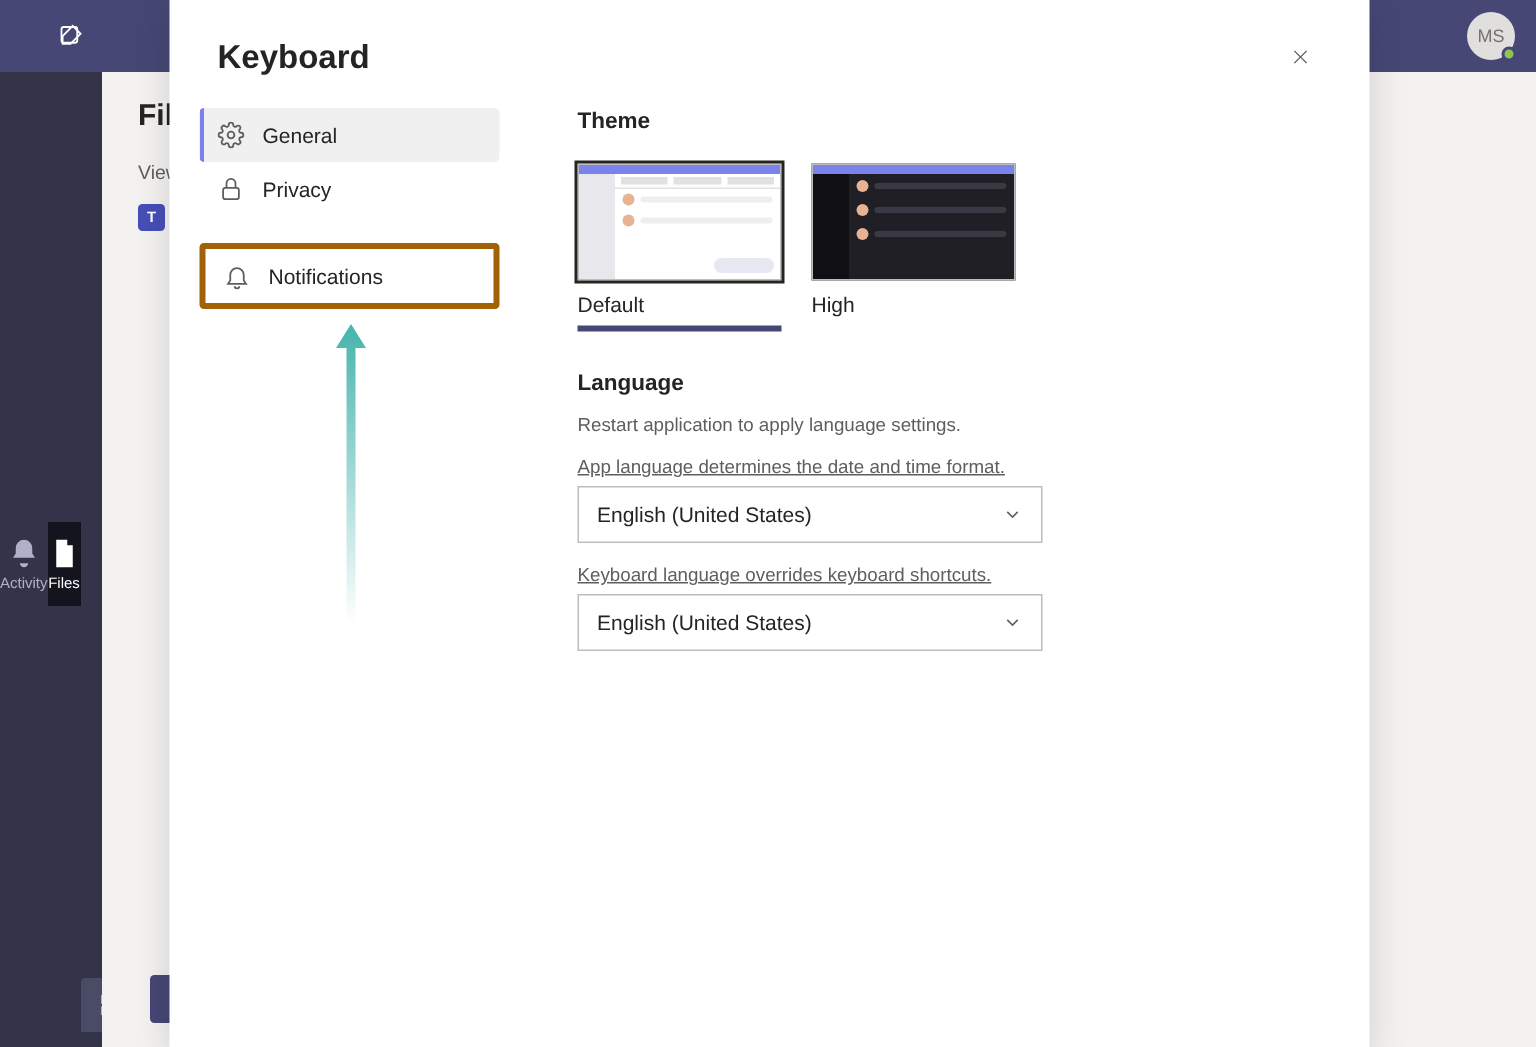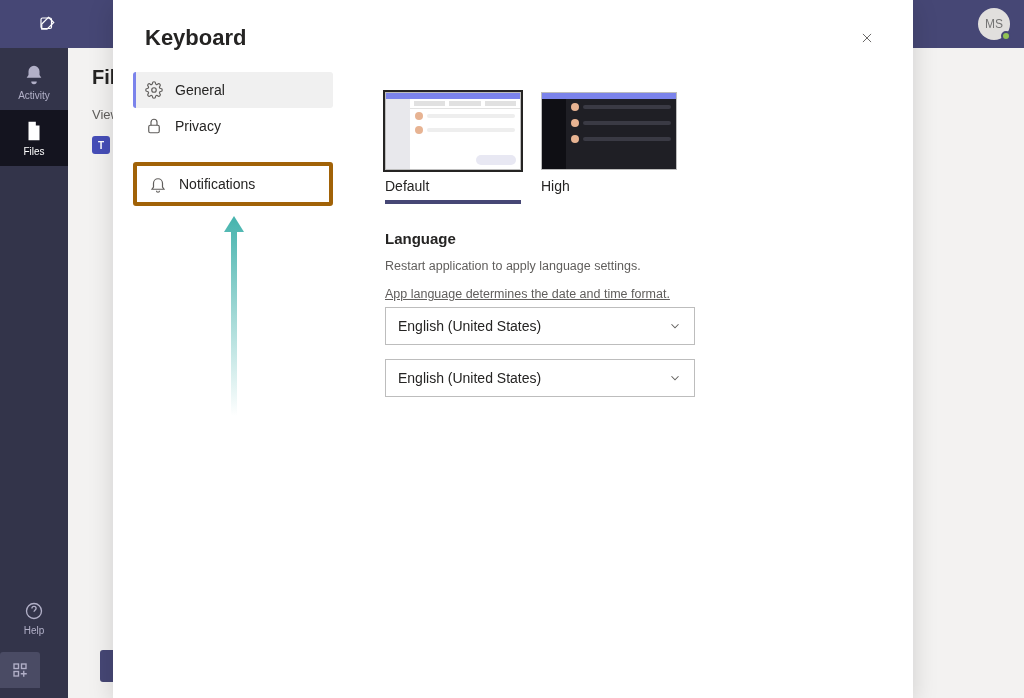--- a/index.html
+++ b/index.html
@@ -6,21 +6,21 @@
     body { width: 1024px; height: 698px; overflow: hidden; position: relative; background: #f3f2f1; }
 
     
     .top-bar { height: 48px; background: #464775; display: flex; align-items: center; padding: 0 12px; position: relative; }
     .compose-icon { color: #fff; margin-left: 26px; }
     .avatar-wrap { position: absolute; right: 14px; }
     .avatar { width: 32px; height: 32px; border-radius: 50%; background: #e1dfdd; color: #737373; display: flex; align-items: center; justify-content: center; font-size: 12px; font-weight: 400; position: relative; }
     .presence { position: absolute; bottom: -1px; right: -1px; width: 10px; height: 10px; background: #92c353; border: 2px solid #464775; border-radius: 50%; }
 
     
-    .left-rail { position: absolute; top: 48px; left: 0; bottom: 0; width: 68px; background: #33344a; display: flex; flex-direction: column; align-items: center; padding-top: 6px; color: #b2b0c8; }
+    .left-rail { position: absolute; top: 48px; left: 0; bottom: 0; width: 68px; background: #33344a; display: flex; flex-direction: row; align-items: center; padding-top: 6px; color: #b2b0c8; }
     .rail-item { width: 68px; height: 56px; display: flex; flex-direction: column; align-items: center; justify-content: center; font-size: 10px; gap: 4px; cursor: pointer; }
     .rail-item.active { background: #14141f; color: #fff; }
     .rail-bottom { margin-top: auto; margin-bottom: 10px; display: flex; flex-direction: column; align-items: flex-start; }
     .rail-apps { width: 40px; height: 36px; background: #4a4b64; border-radius: 3px 3px 0 0; margin-top: 6px; display:flex; align-items:center; justify-content:center; }
 
     
     .page { position: absolute; left: 68px; right: 0; top: 48px; bottom: 0; background: #f3f2f1; padding: 18px 24px; }
     .page-title { font-size: 20px; font-weight: 700; color: #252423; }
     .views { margin-top: 18px; font-size: 13px; color: #605e5c; }
     .views-list { margin-top: 14px; display:flex; align-items:center; gap:8px; }
@@ -192,20 +192,21 @@
                   <stop offset="0" stop-color="#45b3ad"></stop>
                   <stop offset="1" stop-color="#45b3ad" stop-opacity="0"></stop>
                 </linearGradient>
               </defs>
               <path d="M15 0 L25 16 L18 16 L18 200 L12 200 L12 16 L5 16 Z" fill="url(#g)"></path>
             </svg>
         </div>
       </div>
 
       <div class="settings-content">
+        <div class="section-label">Theme</div>
         <div class="theme-row">
           <div class="theme-opt selected">
             <div class="theme-preview tp-default">
               <div class="tp-top"></div>
                 <div class="tp-side"></div>
               <div class="tp-main">
                   <div class="tp-tabs">
                     <span></span>
                     <span></span>
                     <span></span>
@@ -253,20 +254,21 @@
         <div class="lang-hint">App language determines the date and time format.</div>
         <div class="dropdown">
           <span>English (United States)</span>
           <span class="chev">
               <svg width="14" height="14" viewBox="0 0 24 24" fill="none" stroke="currentColor" stroke-width="1.8">
                 <path d="M6 9l6 6 6-6"></path>
               </svg>
             </span>
         </div>
 
+        <div class="lang-hint">Keyboard language overrides keyboard shortcuts.</div>
         <div class="dropdown">
           <span>English (United States)</span>
           <span class="chev">
               <svg width="14" height="14" viewBox="0 0 24 24" fill="none" stroke="currentColor" stroke-width="1.8">
                 <path d="M6 9l6 6 6-6"></path>
               </svg>
             </span>
         </div>
       </div>
     </div>

